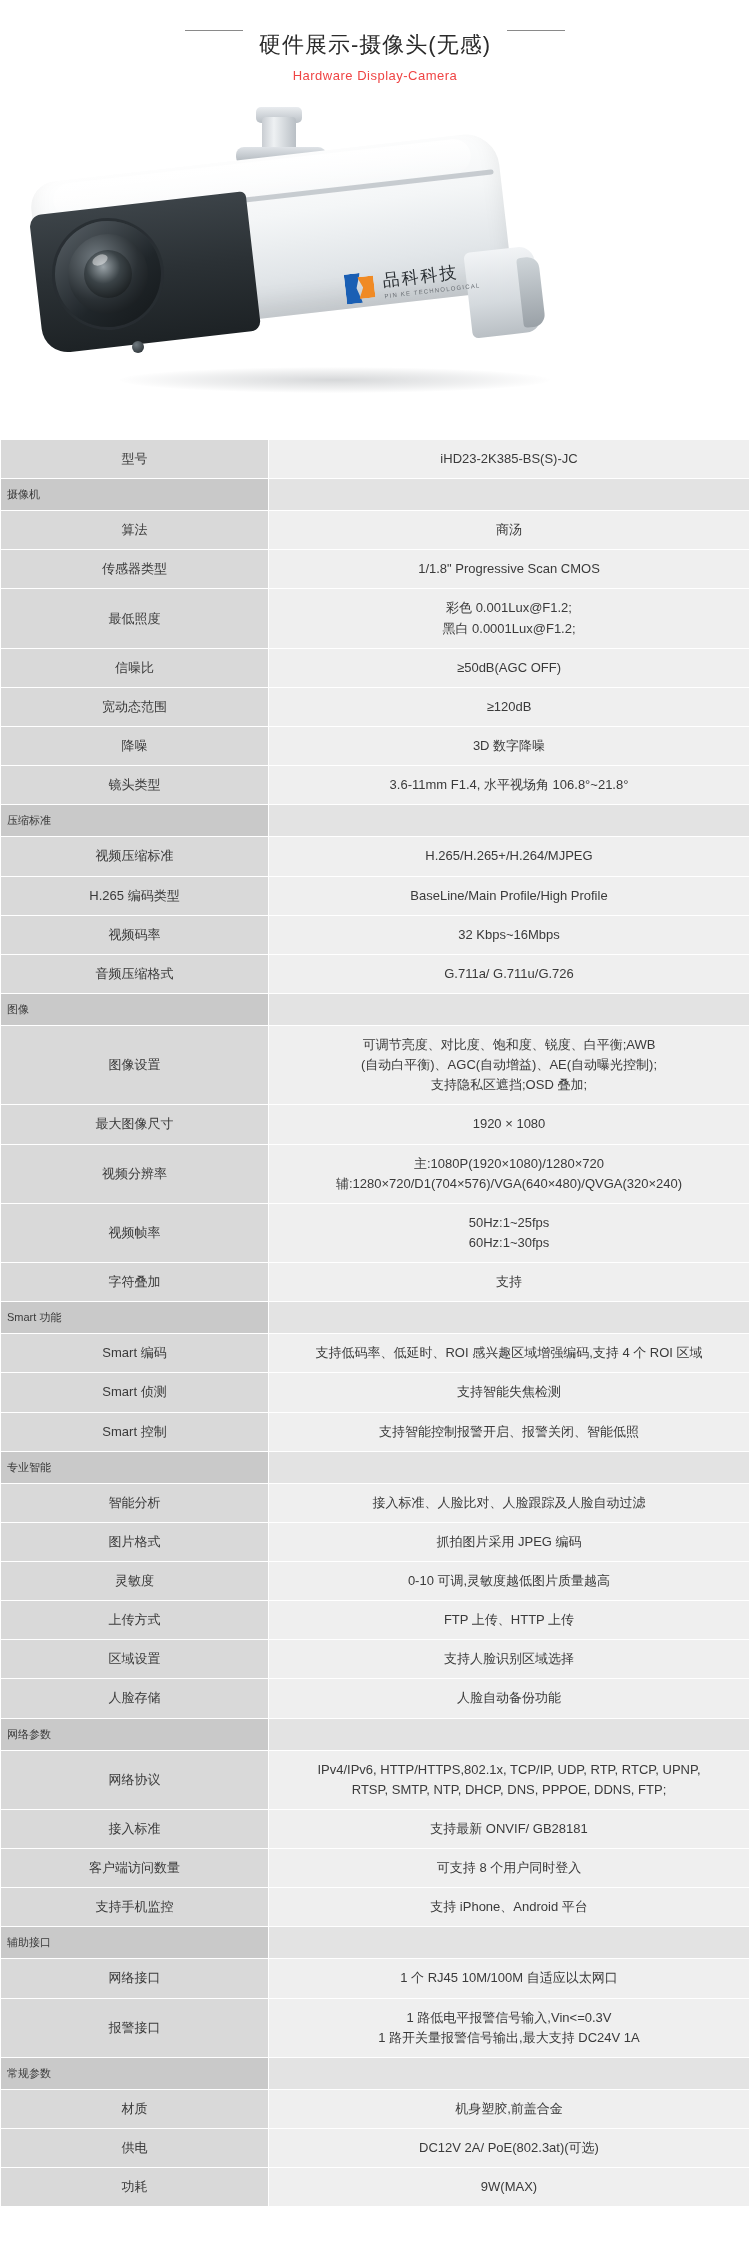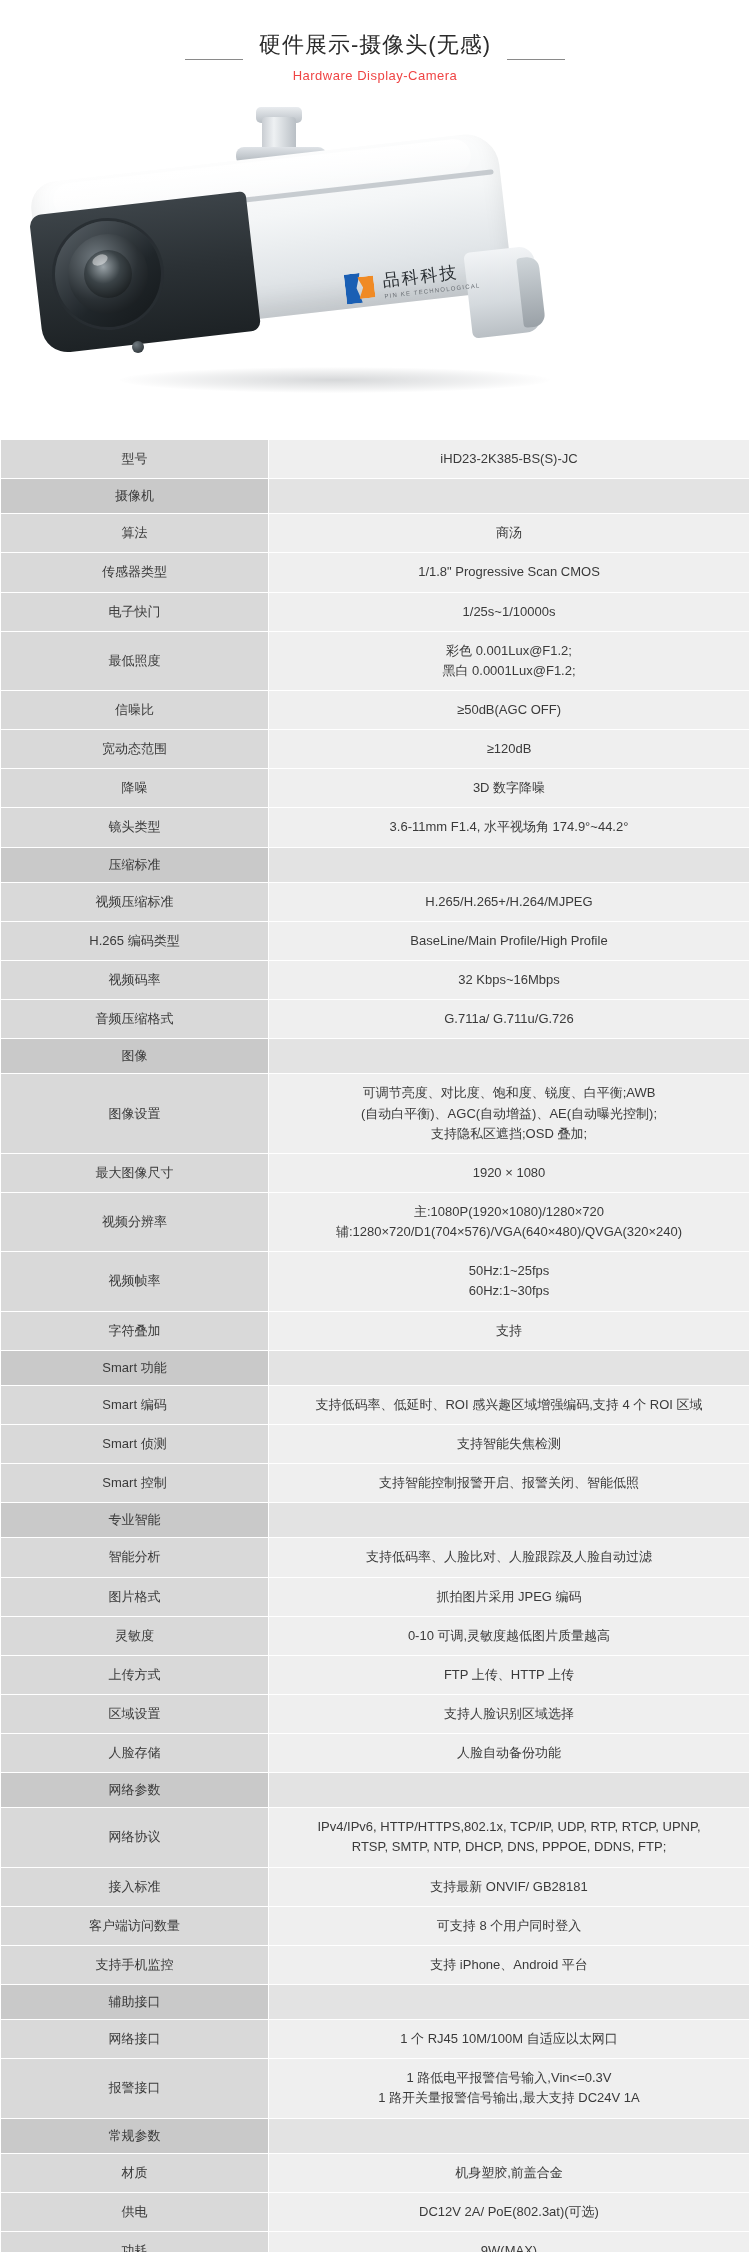--- a/index.html
+++ b/index.html
@@ -18,21 +18,21 @@
     overflow: hidden;
   }
 
   
   .header {
     padding: 30px 0 10px 0;
     text-align: center;
   }
   .header-title-row {
     display: flex;
-    align-items: flex-end;
+    align-items: flex-start;
     justify-content: center;
     gap: 16px;
   }
   .rule {
     width: 58px;
     height: 1px;
     background: #8a8a8a;
   }
   .header-title {
     font-size: 22px;
@@ -273,22 +273,22 @@
   .spec-table td.k {
     width: 255px;
     background: #d9d9d9;
   }
   .spec-table td.v {
     background: #efefef;
     margin-top: 12px;
   }
   tr.section td {
     background: #c9c9c9;
-    text-align: center;
-    font-size: 13px;
+    text-align: left;
+    font-size: 11px;
     color: #3a3a3a;
     padding: 7px 6px;
   }
   tr.section td.k { background: #c9c9c9; }
   tr.section td.v { background: #e3e3e3; }
   .small {
     font-size: 10.5px;
     line-height: 1.7;
     color: #4a4a4a;
   }
@@ -353,42 +353,38 @@
         </tr>
         <tr>
           <td class="k">算法</td>
           <td class="v">商汤</td>
         </tr>
         <tr>
           <td class="k">传感器类型</td>
           <td class="v">1/1.8" Progressive Scan CMOS</td>
         </tr>
         <tr>
-          <td class="k">电子快门</td>
-          <td class="v">1/25s~1/10000s</td>
-        </tr>
-        <tr>
           <td class="k">最低照度</td>
           <td class="v">彩色 0.001Lux@F1.2;<br>黑白 0.0001Lux@F1.2;</td>
         </tr>
         <tr>
           <td class="k">信噪比</td>
           <td class="v">≥50dB(AGC OFF)</td>
         </tr>
         <tr>
           <td class="k">宽动态范围</td>
           <td class="v">≥120dB</td>
         </tr>
         <tr>
           <td class="k">降噪</td>
           <td class="v">3D 数字降噪</td>
         </tr>
         <tr>
           <td class="k">镜头类型</td>
-          <td class="v">3.6-11mm F1.4, 水平视场角 174.9°~44.2°</td>
+          <td class="v">3.6-11mm F1.4, 水平视场角 106.8°~21.8°</td>
         </tr>
         <tr class="section">
           <td class="k">压缩标准</td>
           <td class="v"></td>
         </tr>
         <tr>
           <td class="k">视频压缩标准</td>
           <td class="v">H.265/H.265+/H.264/MJPEG</td>
         </tr>
         <tr>
@@ -442,21 +438,21 @@
         <tr>
           <td class="k">Smart 控制</td>
           <td class="v">支持智能控制报警开启、报警关闭、智能低照</td>
         </tr>
         <tr class="section">
           <td class="k">专业智能</td>
           <td class="v"></td>
         </tr>
         <tr>
           <td class="k">智能分析</td>
-          <td class="v">支持低码率、人脸比对、人脸跟踪及人脸自动过滤</td>
+          <td class="v">接入标准、人脸比对、人脸跟踪及人脸自动过滤</td>
         </tr>
         <tr>
           <td class="k">图片格式</td>
           <td class="v">抓拍图片采用 JPEG 编码</td>
         </tr>
         <tr>
           <td class="k">灵敏度</td>
           <td class="v">0-10 可调,灵敏度越低图片质量越高</td>
         </tr>
         <tr>

